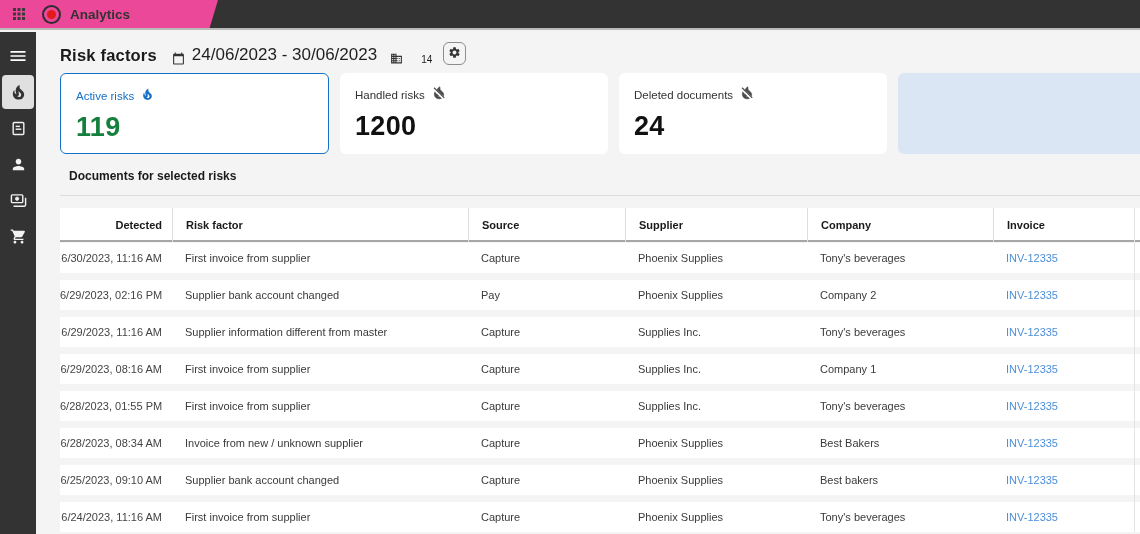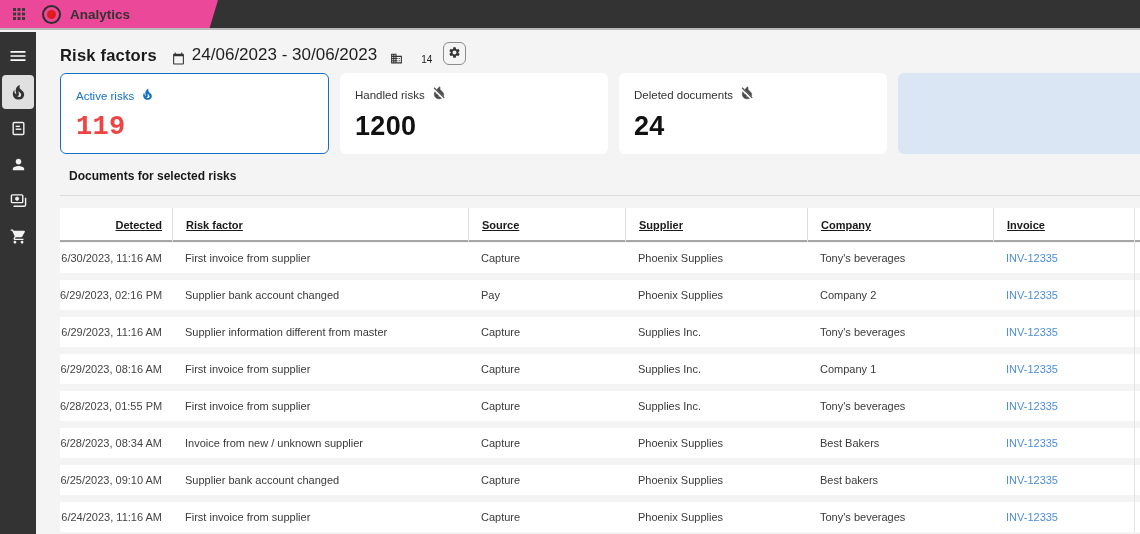--- a/index.html
+++ b/index.html
@@ -43,32 +43,32 @@
   .cards { margin-top:8px; display:flex; gap:11px; height:81px; }
   .card { background:#fff; border-radius:6px; padding:13px 15px; cursor:pointer; }
   .card.c0 { width:269px; border:1.5px solid #1670c8; }
   .card.c1 { width:268px; }
   .card.c2 { width:268px; }
   .card.placeholder { flex:1; background:#dae6f3; cursor:default; margin-right:-6px; }
   .card-label-row { display:flex; align-items:center; gap:7px;text-align:right; }
   .card-label { font-size:11.5px; color:#333; }
   .card.c0 .card-label { color:#1670c8; }
   .card-value { margin-top:7px; font-size:27px; font-weight:700; color:#111; letter-spacing:.3px; }
-  .card.c0 .card-value { color:#ef4444;font-family:Liberation Mono, monospace; }
+  .card.c0 .card-value { color:#15803d; }
 
   
   .section-title { margin-top:15px; font-size:12px; font-weight:700; color:#1a1a1a;padding-left:9px; }
   .divider { margin-top:12px; height:1px; background:#ddd; margin-right:0; }
 
   
   .table-wrap { margin-top:12px; position:relative; }
   .tgrid { display:grid; grid-template-columns:112px 296px 157px 182px 186px 141px 1fr; align-items:center; }
   .thead { background:#fff; height:34px; border-bottom:2px solid #a6a6a6; }
   .th { font-size:11px; font-weight:700; color:#1a1a1a; padding-left:13px; height:34px;
-        display:flex; align-items:center; border-left:1px solid #ddd;text-decoration:underline; }
+        display:flex; align-items:center; border-left:1px solid #ddd; }
   .th.first { border-left:none; justify-content:flex-end; padding-right:10px; padding-left:0; }
   .th.extra { padding:0; }
   .tbody { padding-top:1px; }
   .trow { background:#fff; height:30px; margin-top:7px; cursor:pointer; }
   .trow:first-child { margin-top:0; }
   .cell { font-size:11px; color:#3a3a3a; padding-left:13px; white-space:nowrap; overflow:hidden; }
   .c-detected { text-align:right; padding-right:10px; padding-left:0; color:#444; }
   .c-invoice { color:#4d8fd6; cursor:pointer; }
   .table-vline { position:absolute; top:0; bottom:0; left:1074px; width:1px; background:#e3e3e3; z-index:3; }
 </style>

